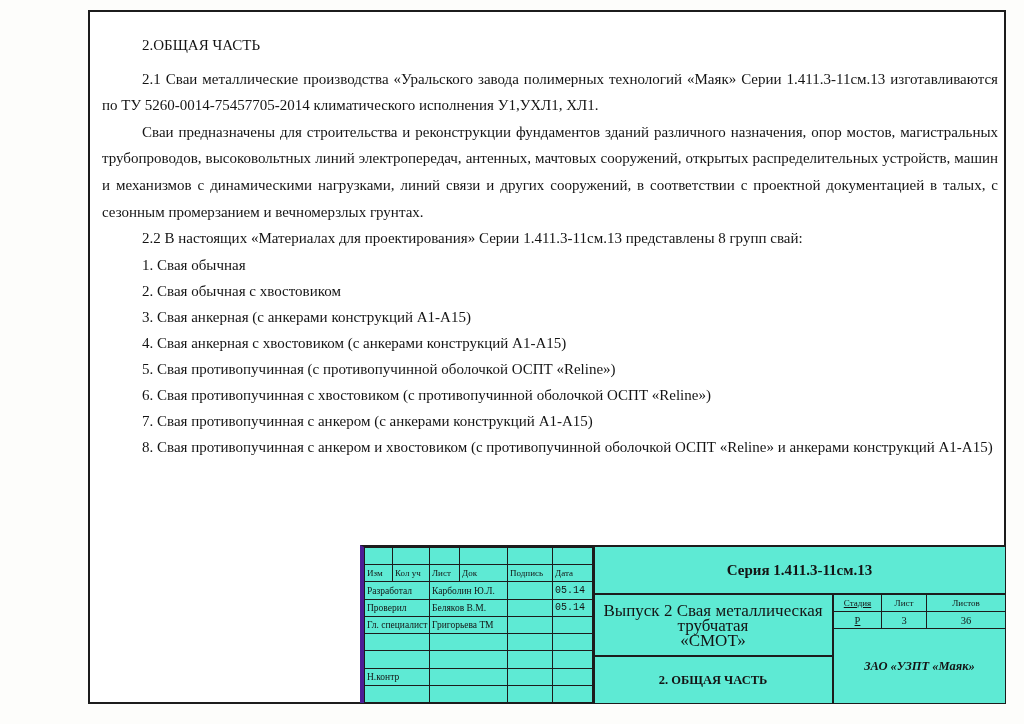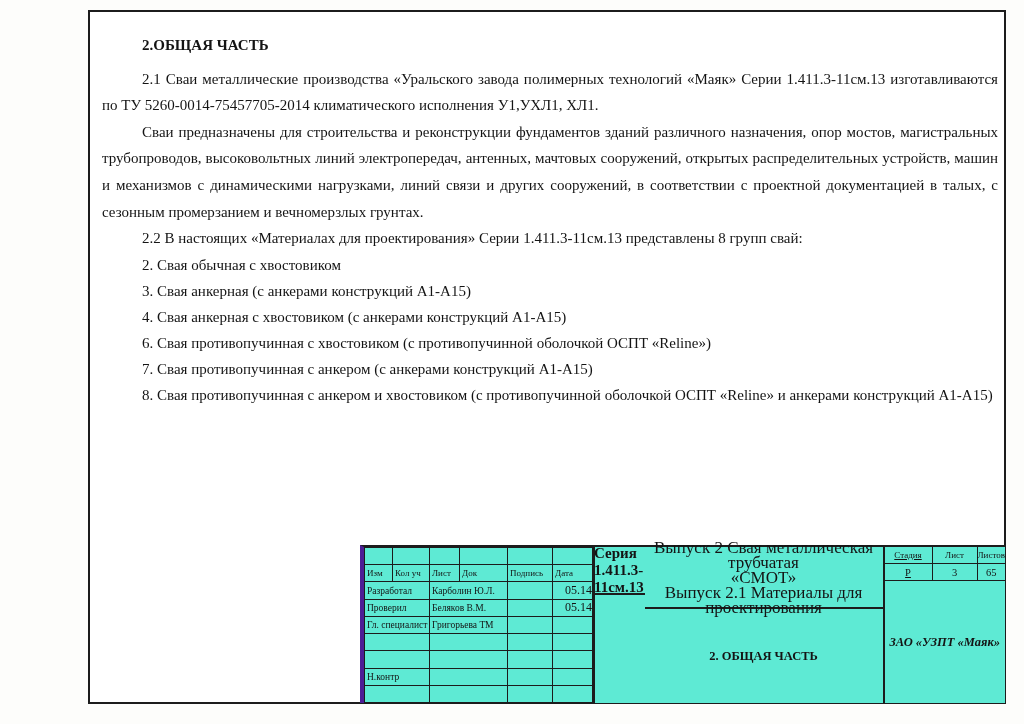--- a/index.html
+++ b/index.html
@@ -8,42 +8,42 @@
 
   .frame {
     position:absolute; left:88px; top:10px; width:918px; height:694px;
     border:2px solid #1c1c1c; background:#fff;
   }
 
   .content {
     position:absolute; left:12px; top:20px; width:896px;
     font-size:15px; line-height:26.6px; text-align:justify;
   }
-  .doc-title { font-weight:bold; margin-left:40px; margin-bottom:7px; text-align:left; font-size:15px; }
+  .doc-title { font-weight:normal; margin-left:40px; margin-bottom:7px; text-align:left; font-size:15px; }
   .para { text-indent:40px; }
   .pile-list { list-style:none; margin-left:40px; text-align:left; line-height:26px; }
 
   
   .title-block {
     position:absolute; right:-1px; bottom:-1px; width:645px; height:158px;
     border-top:2px solid #1c1c1c; border-left:4px solid #4c1d95;
     display:flex; background:#5eead4;
   }
   .sig-wrap { width:230px; height:100%; border-right:2px solid #1c1c1c; }
   .sig-table { width:100%; height:100%; border-collapse:collapse; table-layout:fixed; }
   .sig-table td {
     border:1px solid #1c1c1c; font-size:9px; padding:0 2px;
     white-space:nowrap; vertical-align:middle; height:16px;
   }
   .sig-table td.hdr { text-align:left; }
   .sig-table td.role { font-size:9.5px;margin-left:44px; }
   .sig-table td.name { font-size:9.5px; }
-  .sig-table td.date { font-size:12px; text-align:right; }
+  .sig-table td.date { font-size:10px; text-align:left;font-family:Liberation Mono, monospace; }
 
-  .tb-right { flex:1; display:flex; flex-direction:row; }
+  .tb-right { flex:1; display:flex; flex-direction:column; }
   .series-cell {
     height:48px; border-bottom:2px solid #1c1c1c;
     display:flex; align-items:center; justify-content:center;
     font-weight:bold; font-size:15px;
   }
   .tb-mid { flex:1; display:flex; }
   .tb-mid-left { width:240px; border-right:2px solid #1c1c1c; display:flex; flex-direction:column; }
   .doc-name {
     height:62px; border-bottom:2px solid #1c1c1c;
     display:flex; flex-direction:column; align-items:center; justify-content:center;
@@ -66,23 +66,25 @@
 <body>
 
 <div class="frame">
 
   <div class="content">
     <div class="doc-title">2.ОБЩАЯ ЧАСТЬ</div>
     <p class="para">2.1 Сваи металлические производства «Уральского завода полимерных технологий «Маяк» Серии 1.411.3-11см.13 изготавливаются по ТУ 5260-0014-75457705-2014 климатического исполнения У1,УХЛ1, ХЛ1.</p>
     <p class="para">Сваи предназначены для строительства и реконструкции фундаментов зданий различного назначения, опор мостов, магистральных трубопроводов, высоковольтных линий электропередач, антенных, мачтовых сооружений, открытых распределительных устройств, машин и механизмов с динамическими нагрузками, линий связи и других сооружений, в соответствии с проектной документацией в талых, с сезонным промерзанием и вечномерзлых грунтах.</p>
     <p class="para">2.2 В настоящих «Материалах для проектирования» Серии 1.411.3-11см.13  представлены 8 групп свай:</p>
     <ul class="pile-list">
+      <li>1. Свая обычная</li>
       <li>2. Свая обычная с хвостовиком</li>
       <li>3. Свая анкерная (с анкерами конструкций А1-А15)</li>
       <li>4. Свая анкерная с хвостовиком (с анкерами конструкций А1-А15)</li>
+      <li>5. Свая противопучинная (с противопучинной оболочкой ОСПТ «Reline»)</li>
       <li>6. Свая противопучинная с хвостовиком (с противопучинной оболочкой ОСПТ «Reline»)</li>
       <li>7. Свая противопучинная с анкером (с анкерами конструкций А1-А15)</li>
       <li>8. Свая противопучинная с анкером и хвостовиком (с противопучинной оболочкой ОСПТ «Reline» и анкерами конструкций А1-А15)</li>
     </ul>
   </div>
 
   <div class="title-block">
 
     <div class="sig-wrap">
       <table class="sig-table">
@@ -157,34 +159,33 @@
         </table>
     </div>
 
     <div class="tb-right">
       <div class="series-cell">Серия 1.411.3-11см.13</div>
       <div class="tb-mid">
         <div class="tb-mid-left">
           <div class="doc-name">
             <div>Выпуск 2  Свая металлическая трубчатая</div>
             <div>«СМОТ»</div>
-            <div>Выпуск 2.1 Материалы для проектирования</div>
           </div>
           <div class="section-cell">2. ОБЩАЯ ЧАСТЬ</div>
         </div>
         <div class="tb-mid-right">
           <div class="stage-row hdr">
             <div class="sc1">Стадия</div>
             <div class="sc2">Лист</div>
             <div class="sc3">Листов</div>
           </div>
           <div class="stage-row val">
             <div class="sc1">Р</div>
             <div class="sc2">3</div>
-            <div class="sc3">65</div>
+            <div class="sc3">36</div>
           </div>
           <div class="company-cell">ЗАО «УЗПТ «Маяк»</div>
         </div>
       </div>
     </div>
 
   </div>
 </div>
 
 </body></html>

